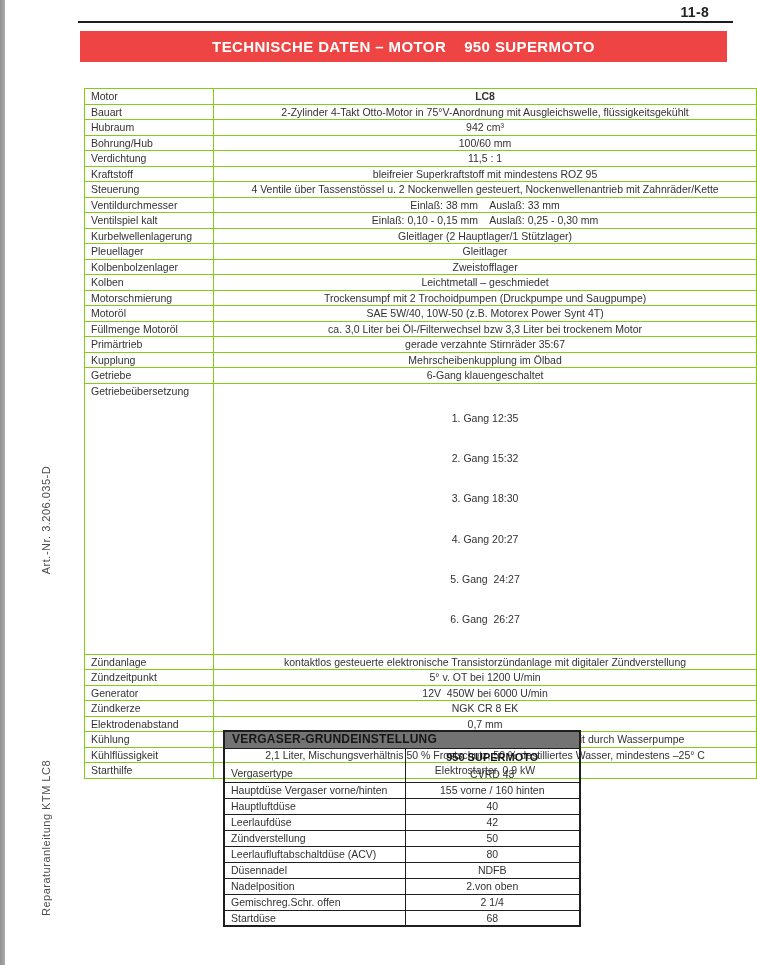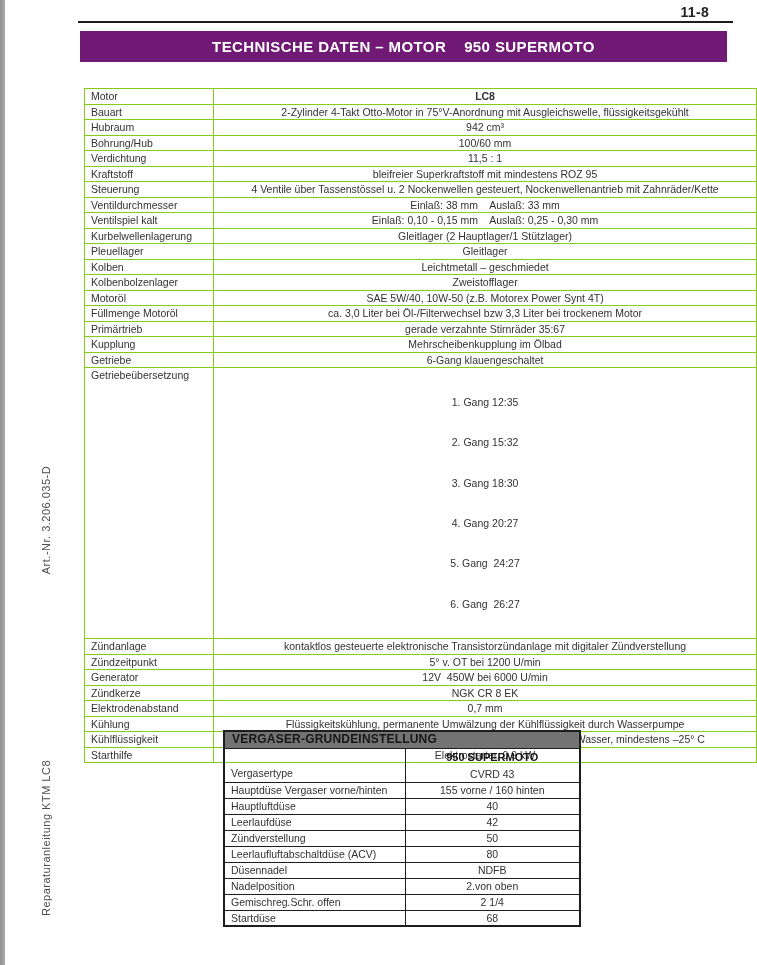--- a/index.html
+++ b/index.html
@@ -23,21 +23,21 @@
     letter-spacing:0.3px;
   }
   
   .header-rule {
     position:absolute; left:78px; top:21px; width:655px; height:2px;
     background:#1c1c1c;
   }
   
   .title-banner {
     position:absolute; left:80px; top:31px; width:647px; height:31px;
-    background:#701a75; color:#ffffff;
+    background:#ef4444; color:#ffffff;
     display:flex; align-items:center; justify-content:center; gap:18px;
     font-weight:bold; font-size:15px; letter-spacing:0.4px;
     white-space:nowrap;
   }
   
   table { border-collapse:collapse; }
   .spec-table {
     position:absolute; left:84px; top:88px;
   }
   .spec-table td {
@@ -136,26 +136,30 @@
     </tr>
     <tr>
       <td class="label">Kurbelwellenlagerung</td>
       <td class="value">Gleitlager (2 Hauptlager/1 Stützlager)</td>
     </tr>
     <tr>
       <td class="label">Pleuellager</td>
       <td class="value">Gleitlager</td>
     </tr>
     <tr>
+      <td class="label">Kolbenbolzenlager</td>
+      <td class="value">Zweistofflager</td>
+    </tr>
+    <tr>
       <td class="label">Kolben</td>
       <td class="value">Leichtmetall – geschmiedet</td>
     </tr>
     <tr>
-      <td class="label">Kolbenbolzenlager</td>
-      <td class="value">Zweistofflager</td>
+      <td class="label">Motorschmierung</td>
+      <td class="value">Trockensumpf mit 2 Trochoidpumpen (Druckpumpe und Saugpumpe)</td>
     </tr>
     <tr>
       <td class="label">Motoröl</td>
       <td class="value">SAE 5W/40, 10W-50 (z.B. Motorex Power Synt 4T)</td>
     </tr>
     <tr>
       <td class="label">Füllmenge Motoröl</td>
       <td class="value">ca. 3,0 Liter bei Öl-/Filterwechsel bzw 3,3 Liter bei trockenem Motor</td>
     </tr>
     <tr>

